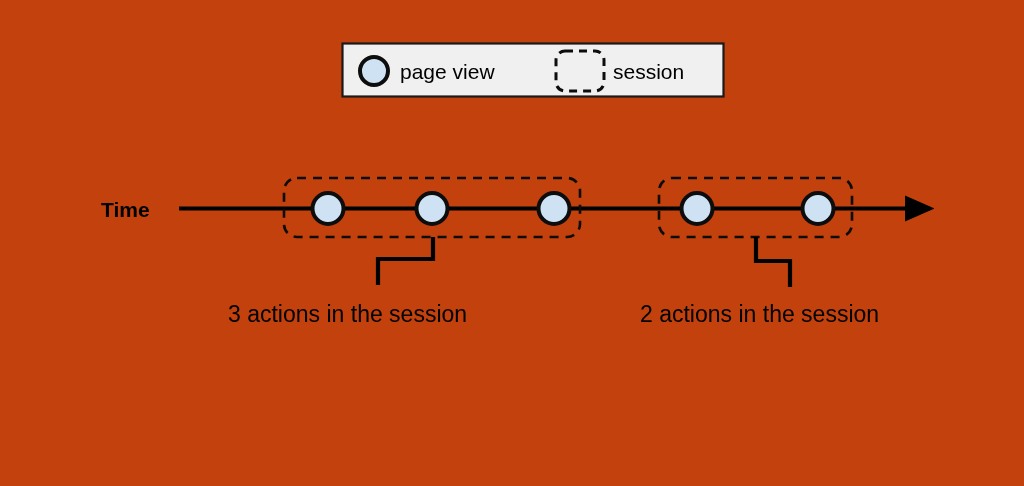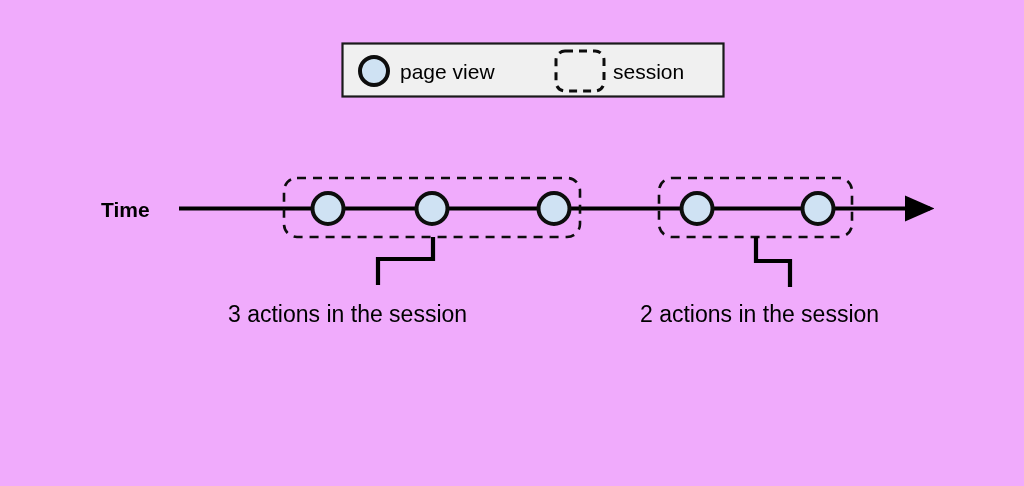--- a/index.html
+++ b/index.html
@@ -10,21 +10,21 @@
   body {
     width: 1024px;
     height: 486px;
     font-family: "Liberation Sans", sans-serif;
     overflow: hidden;
   }
   #canvas {
     position: relative;
     width: 1024px;
     height: 486px;
-    background: #f0abfc;
+    background: #c2410c;
   }
   #diagram-svg {
     position: absolute;
     left: 0;
     top: 0;
     width: 1024px;
     height: 486px;
   }
   .legend-text {
     font-family: "Liberation Sans", sans-serif;

